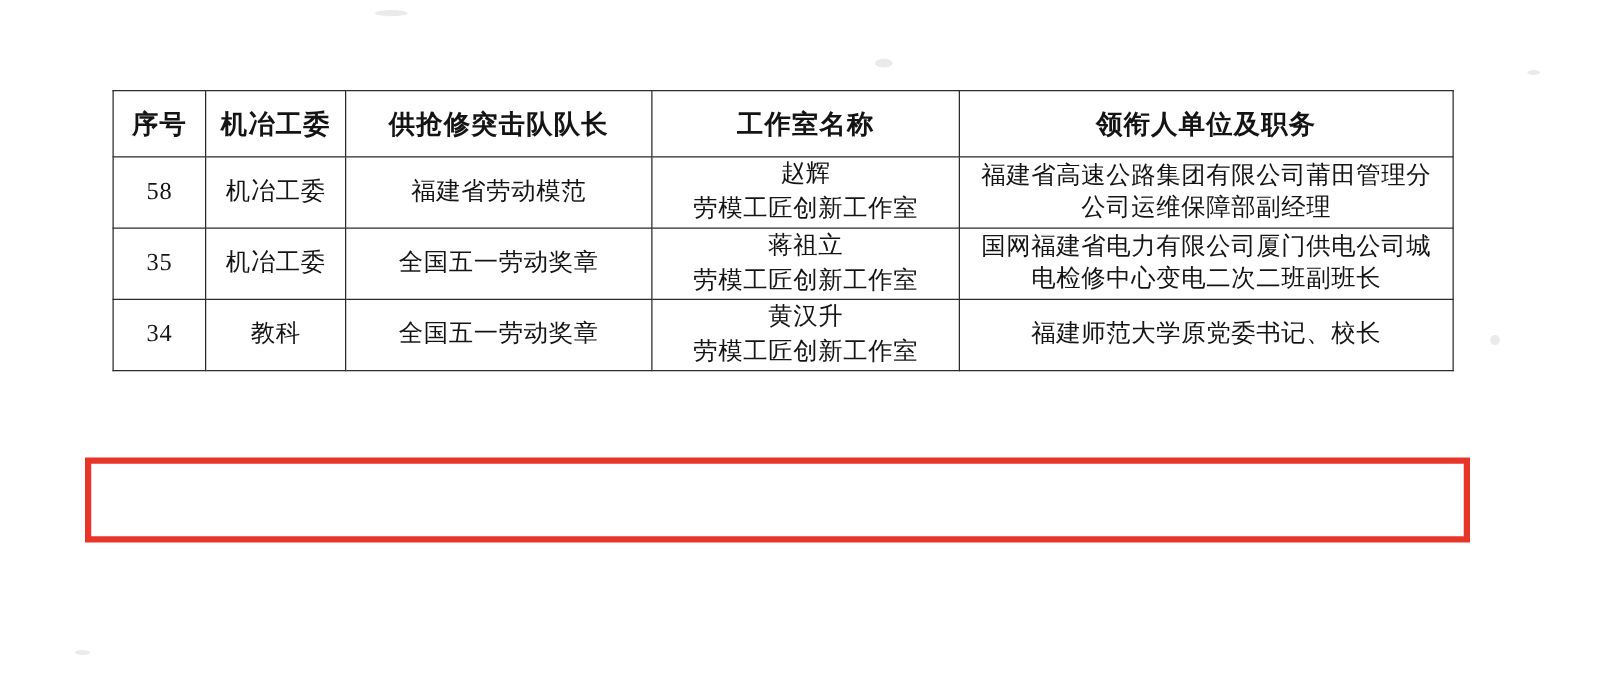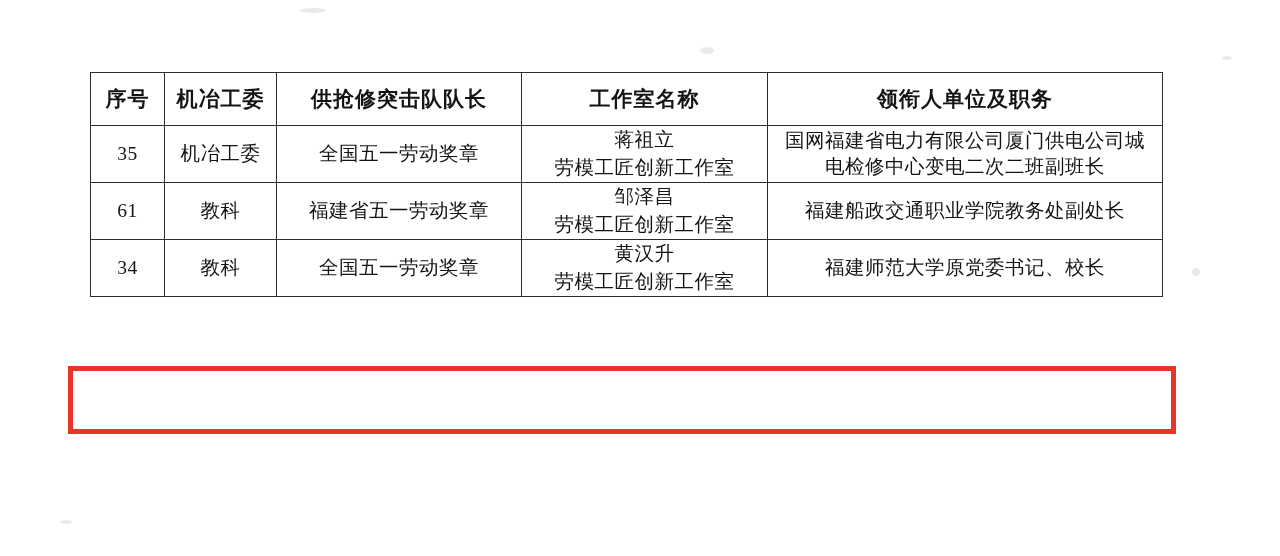--- a/index.html
+++ b/index.html
@@ -113,46 +113,49 @@
           <th>序号</th>
           <th>机冶工委</th>
           <th>供抢修突击队队长</th>
           <th>工作室名称</th>
           <th>领衔人单位及职务</th>
         </tr>
       </thead>
       <tbody>
 
 
+        <tr>
+          <td>58</td>
+          <td>机冶工委</td>
+          <td>福建省劳动模范</td>
+          <td class="two-line">
+            <span class="l1">赵辉</span>
+            <span class="l2">劳模工匠创新工作室</span>
+          </td>
+          <td class="wrap2">
+            <span class="l1">福建省高速公路集团有限公司莆田管理分</span>
+            <span class="l2">公司运维保障部副经理</span>
+          </td>
+        </tr>
 
         <tr>
           <td>35</td>
           <td>机冶工委</td>
           <td>全国五一劳动奖章</td>
           <td class="two-line">
             <span class="l1">蒋祖立</span>
             <span class="l2">劳模工匠创新工作室</span>
           </td>
           <td class="wrap2">
             <span class="l1">国网福建省电力有限公司厦门供电公司城</span>
             <span class="l2">电检修中心变电二次二班副班长</span>
           </td>
         </tr>
 
 
-        <tr>
-          <td>61</td>
-          <td>教科</td>
-          <td>福建省五一劳动奖章</td>
-          <td class="two-line">
-            <span class="l1">邹泽昌</span>
-            <span class="l2">劳模工匠创新工作室</span>
-          </td>
-          <td>福建船政交通职业学院教务处副处长</td>
-        </tr>
 
         <tr>
           <td>34</td>
           <td>教科</td>
           <td>全国五一劳动奖章</td>
           <td class="two-line">
             <span class="l1">黄汉升</span>
             <span class="l2">劳模工匠创新工作室</span>
           </td>
           <td>福建师范大学原党委书记、校长</td>

